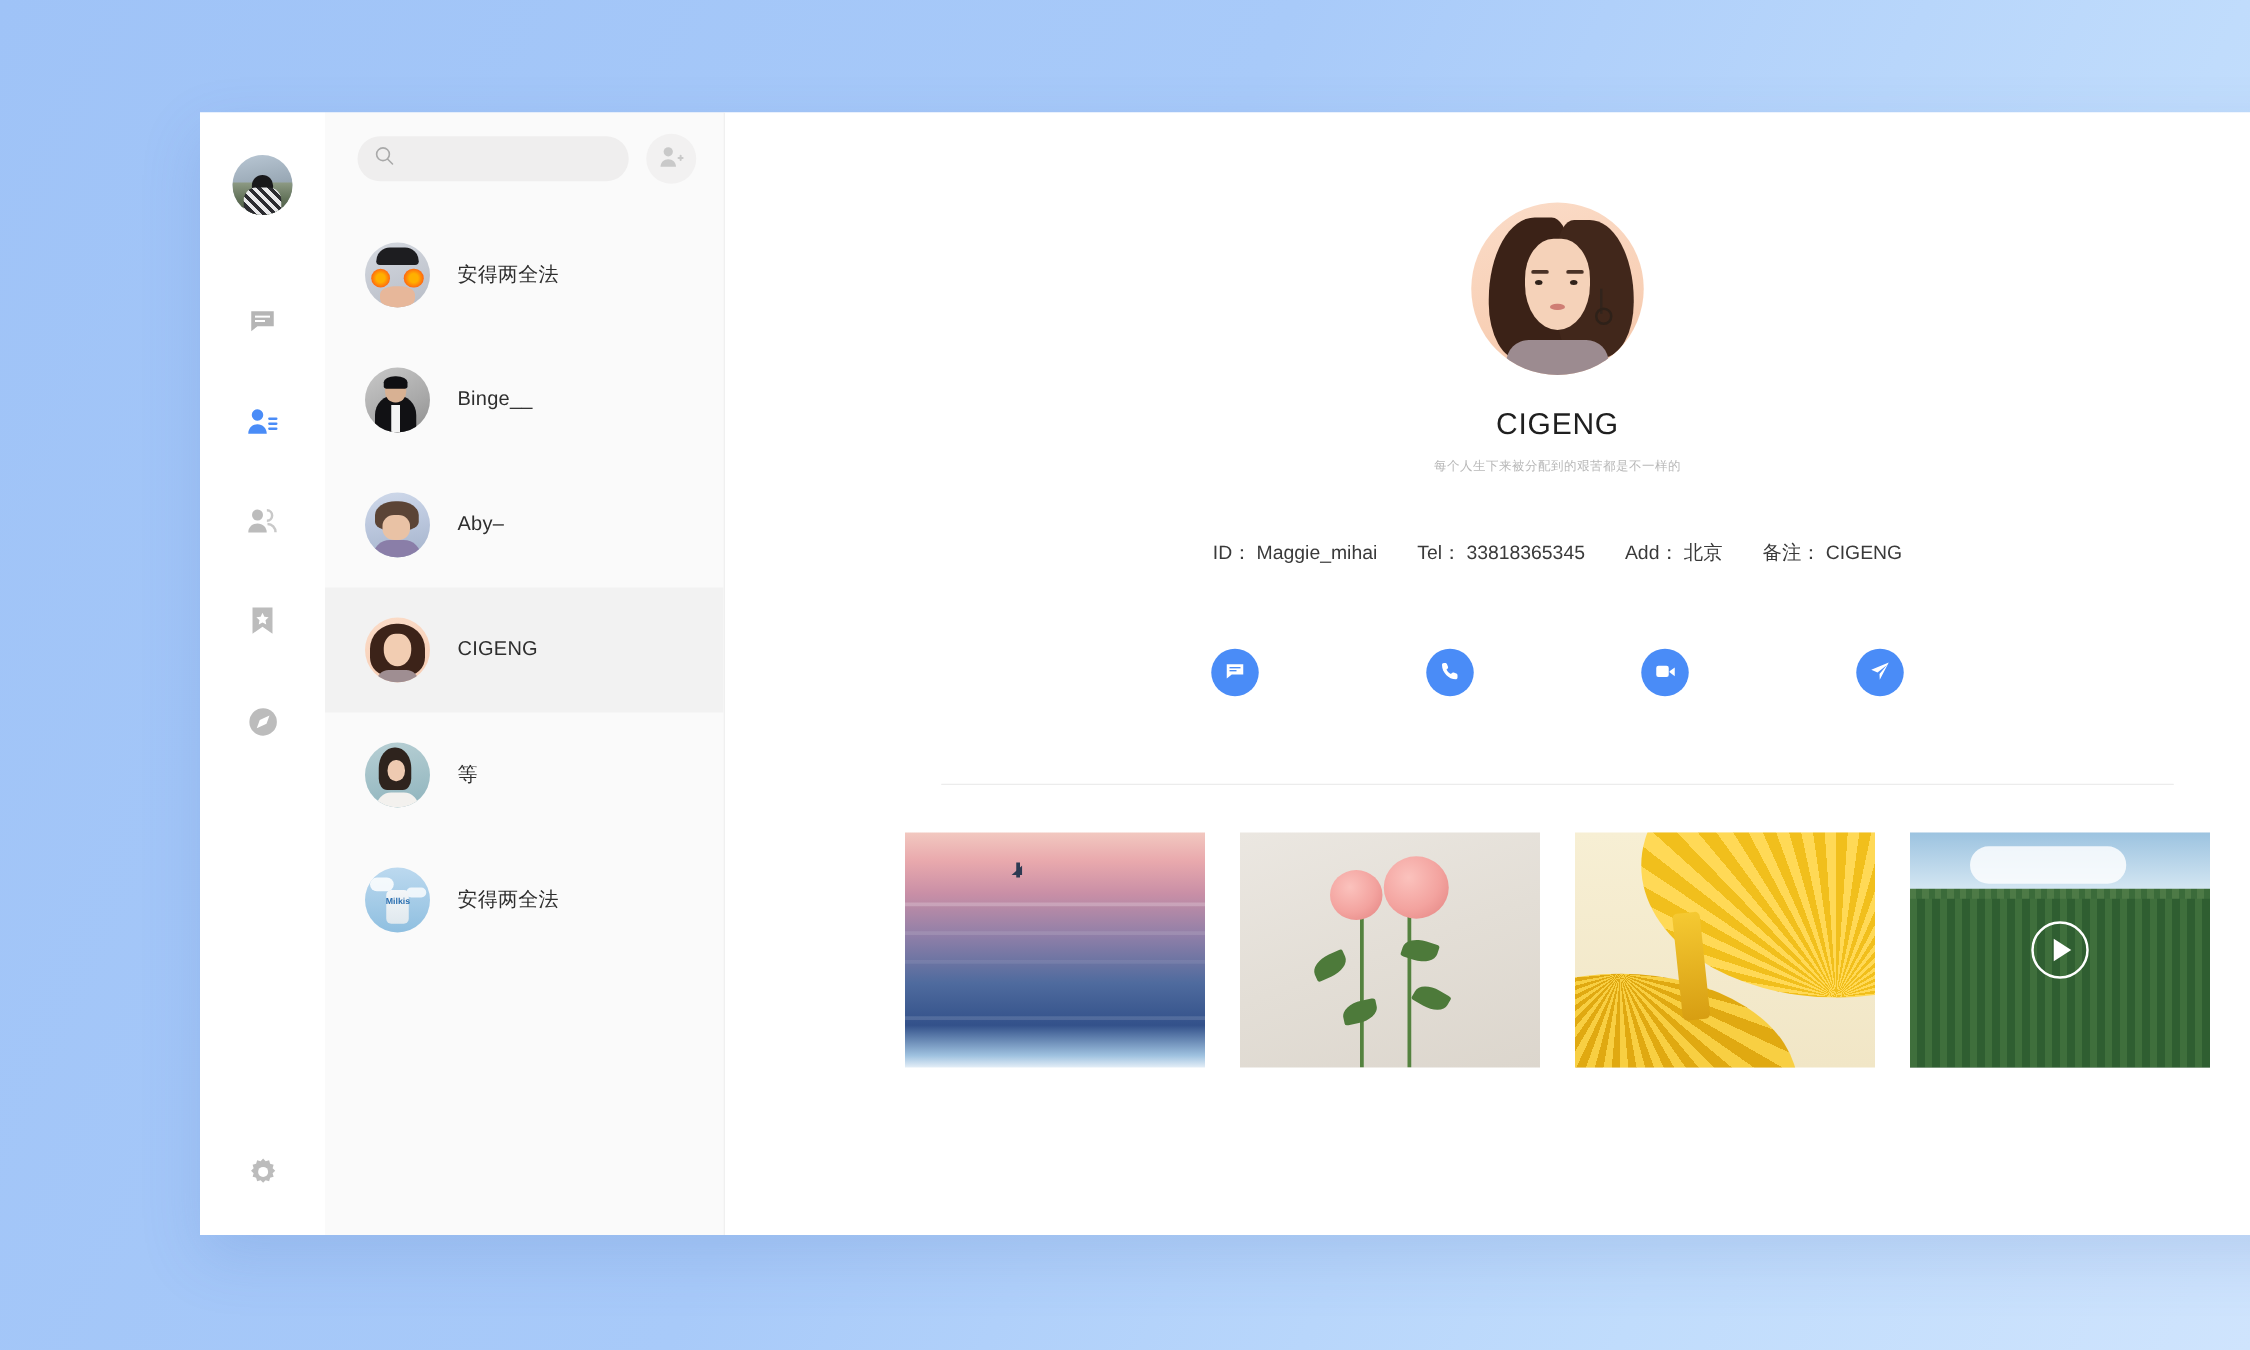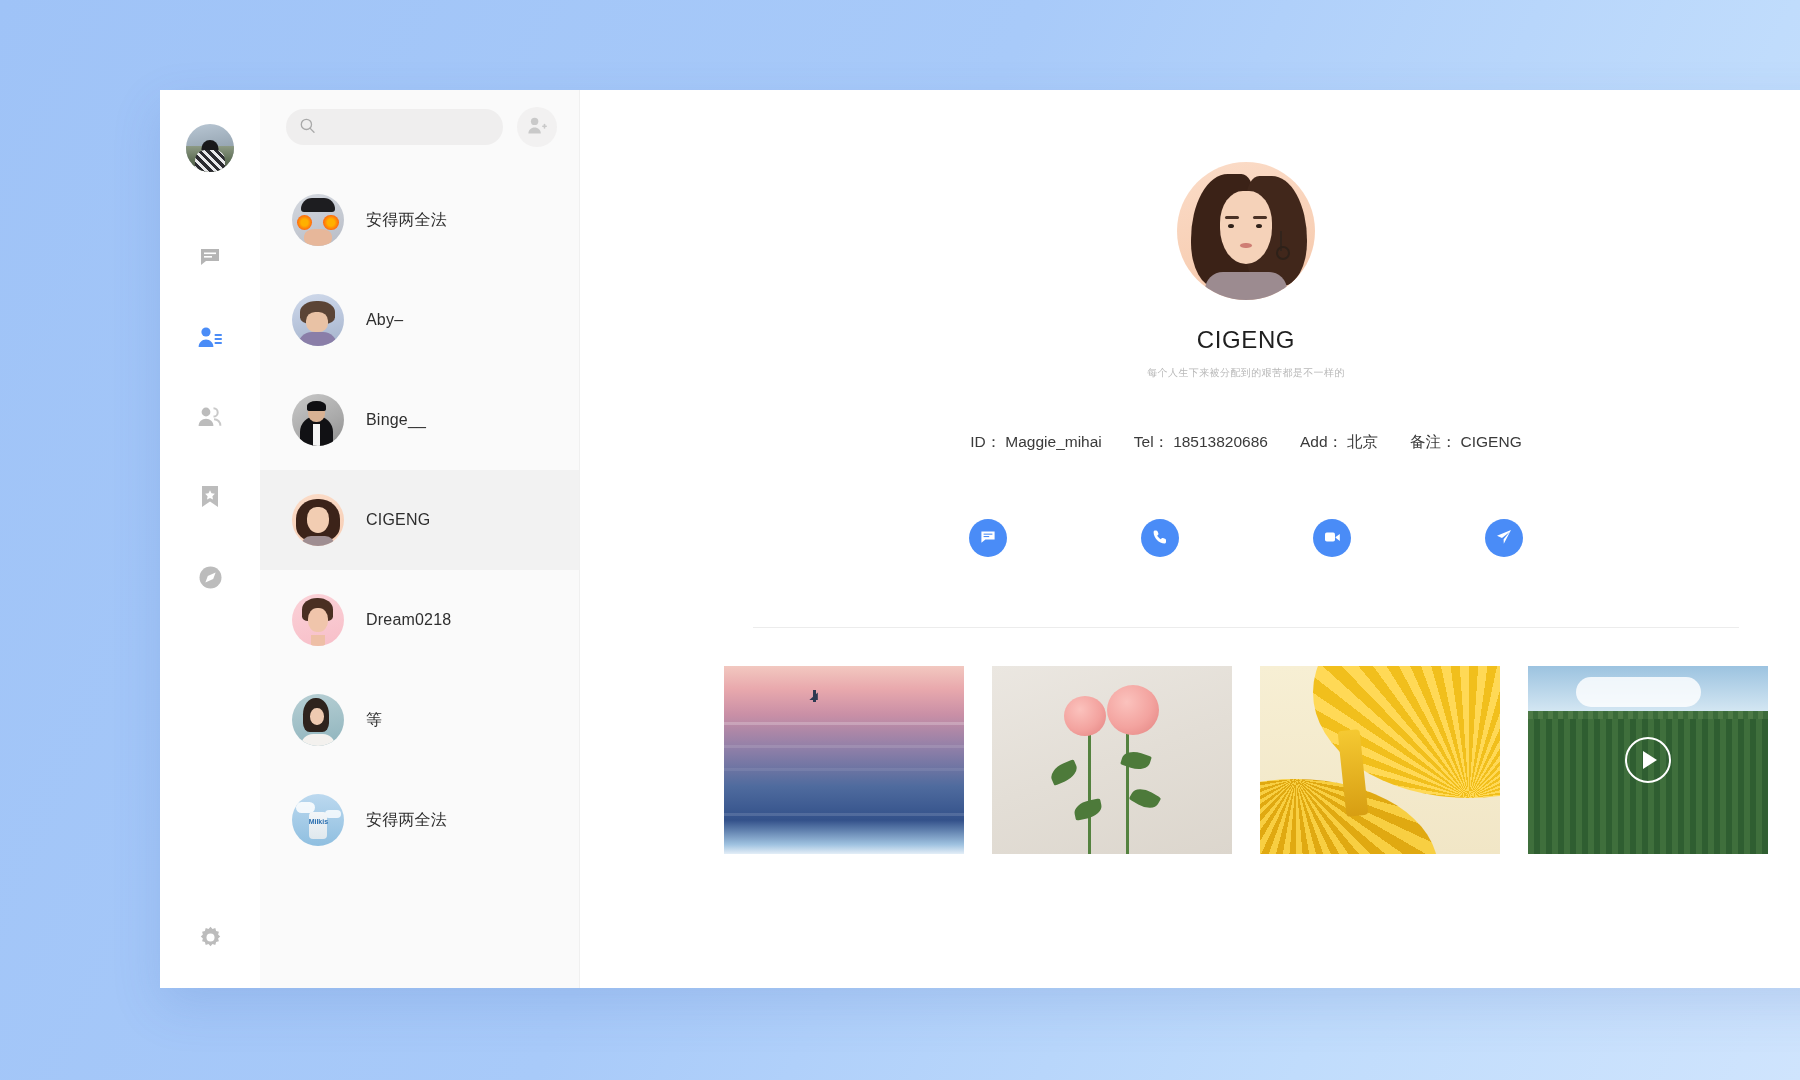--- a/index.html
+++ b/index.html
@@ -361,56 +361,48 @@
         <div class="avatar av-andeliang">
           <div class="hat"></div>
             <div class="g1"></div>
             <div class="g2"></div>
             <div class="chin"></div>
         </div>
         <div class="name">安得两全法</div>
       </div>
 
       <div class="contact-row">
-        <div class="avatar av-aby">
-          <div class="hair"></div>
-            <div class="face"></div>
-            <div class="shirt"></div>
-        </div>
-        <div class="name">Aby–</div>
-      </div>
-
-      <div class="contact-row">
         <div class="avatar av-binge">
           <div class="suit"></div>
             <div class="shirtw"></div>
             <div class="head2"></div>
             <div class="hair2"></div>
         </div>
         <div class="name">Binge__</div>
       </div>
 
+      <div class="contact-row">
+        <div class="avatar av-aby">
+          <div class="hair"></div>
+            <div class="face"></div>
+            <div class="shirt"></div>
+        </div>
+        <div class="name">Aby–</div>
+      </div>
+
       <div class="contact-row active">
         <div class="avatar av-cigeng">
           <div class="hair3"></div>
             <div class="face3"></div>
             <div class="top3"></div>
         </div>
         <div class="name">CIGENG</div>
       </div>
 
 
-      <div class="contact-row">
-        <div class="avatar av-dream">
-          <div class="hair4"></div>
-            <div class="face4"></div>
-            <div class="neck4"></div>
-        </div>
-        <div class="name">Dream0218</div>
-      </div>
 
       <div class="contact-row">
         <div class="avatar av-deng">
           <div class="dress"></div>
             <div class="hair5"></div>
             <div class="face5"></div>
         </div>
         <div class="name">等</div>
       </div>
 
@@ -453,21 +445,21 @@
     </div>
 
     <div class="profile-name">CIGENG</div>
     <div class="profile-sign">每个人生下来被分配到的艰苦都是不一样的</div>
 
     <div class="info-row">
       <div class="info-item">
         <span class="k">ID：</span><span class="v">Maggie_mihai</span>
       </div>
       <div class="info-item">
-        <span class="k">Tel：</span><span class="v">18513820686</span>
+        <span class="k">Tel：</span><span class="v">33818365345</span>
       </div>
       <div class="info-item">
         <span class="k">Add：</span><span class="v">北京</span>
       </div>
       <div class="info-item">
         <span class="k">备注：</span><span class="v">CIGENG</span>
       </div>
     </div>
 
     <div class="actions">

